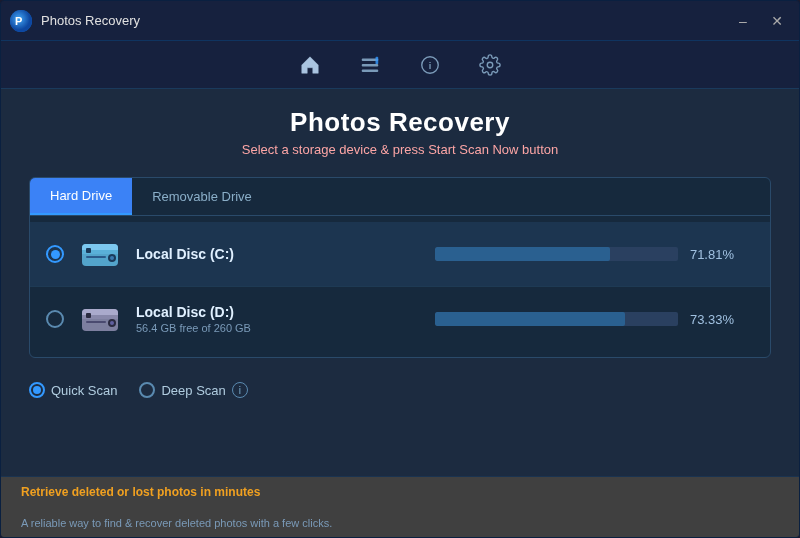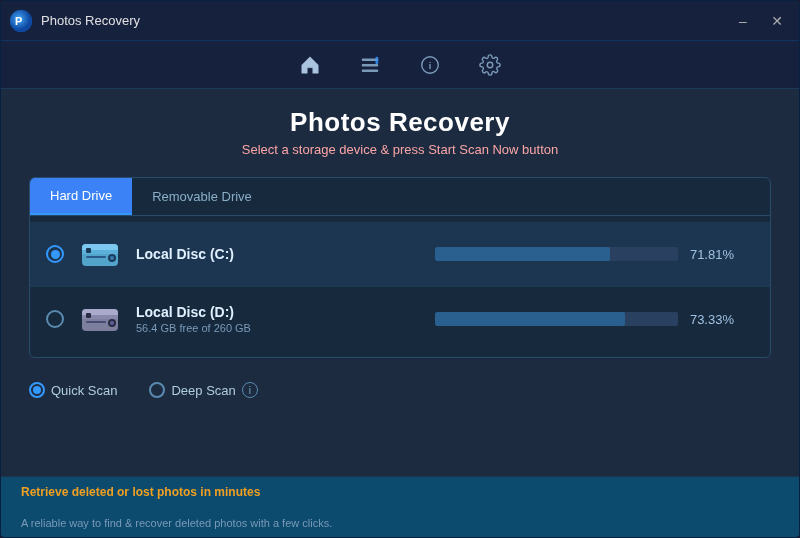--- a/index.html
+++ b/index.html
@@ -209,21 +209,21 @@
 
     
     .bottom-row {
       display: flex;
       align-items: center;
       margin-top: 8px;
       margin-bottom: 12px;
     }
     .scan-options {
       display: flex;
-      gap: 32px;
+      gap: 22px;
       align-items: center;
     }
     .scan-option {
       display: flex;
       align-items: center;
       gap: 6px;
       font-size: 13px;
       color: #aac0da;
       cursor: pointer;
     }
@@ -272,21 +272,21 @@
       padding: 13px 50px;
       font-size: 16px;
       font-weight: 700;
       letter-spacing: 1.5px;
       cursor: pointer;
       transition: background 0.2s;
     }
 
     
     .footer {
-      background: #0c4a6e;
+      background: #404040;
       padding: 8px 20px;
       display: flex;
       align-items: center;
       justify-content: space-between;
       border-top: 1px solid #1a3350;
     }
     .footer-text-area {}
     .footer-tagline {
       color: #f0a020;
       font-size: 12px;

